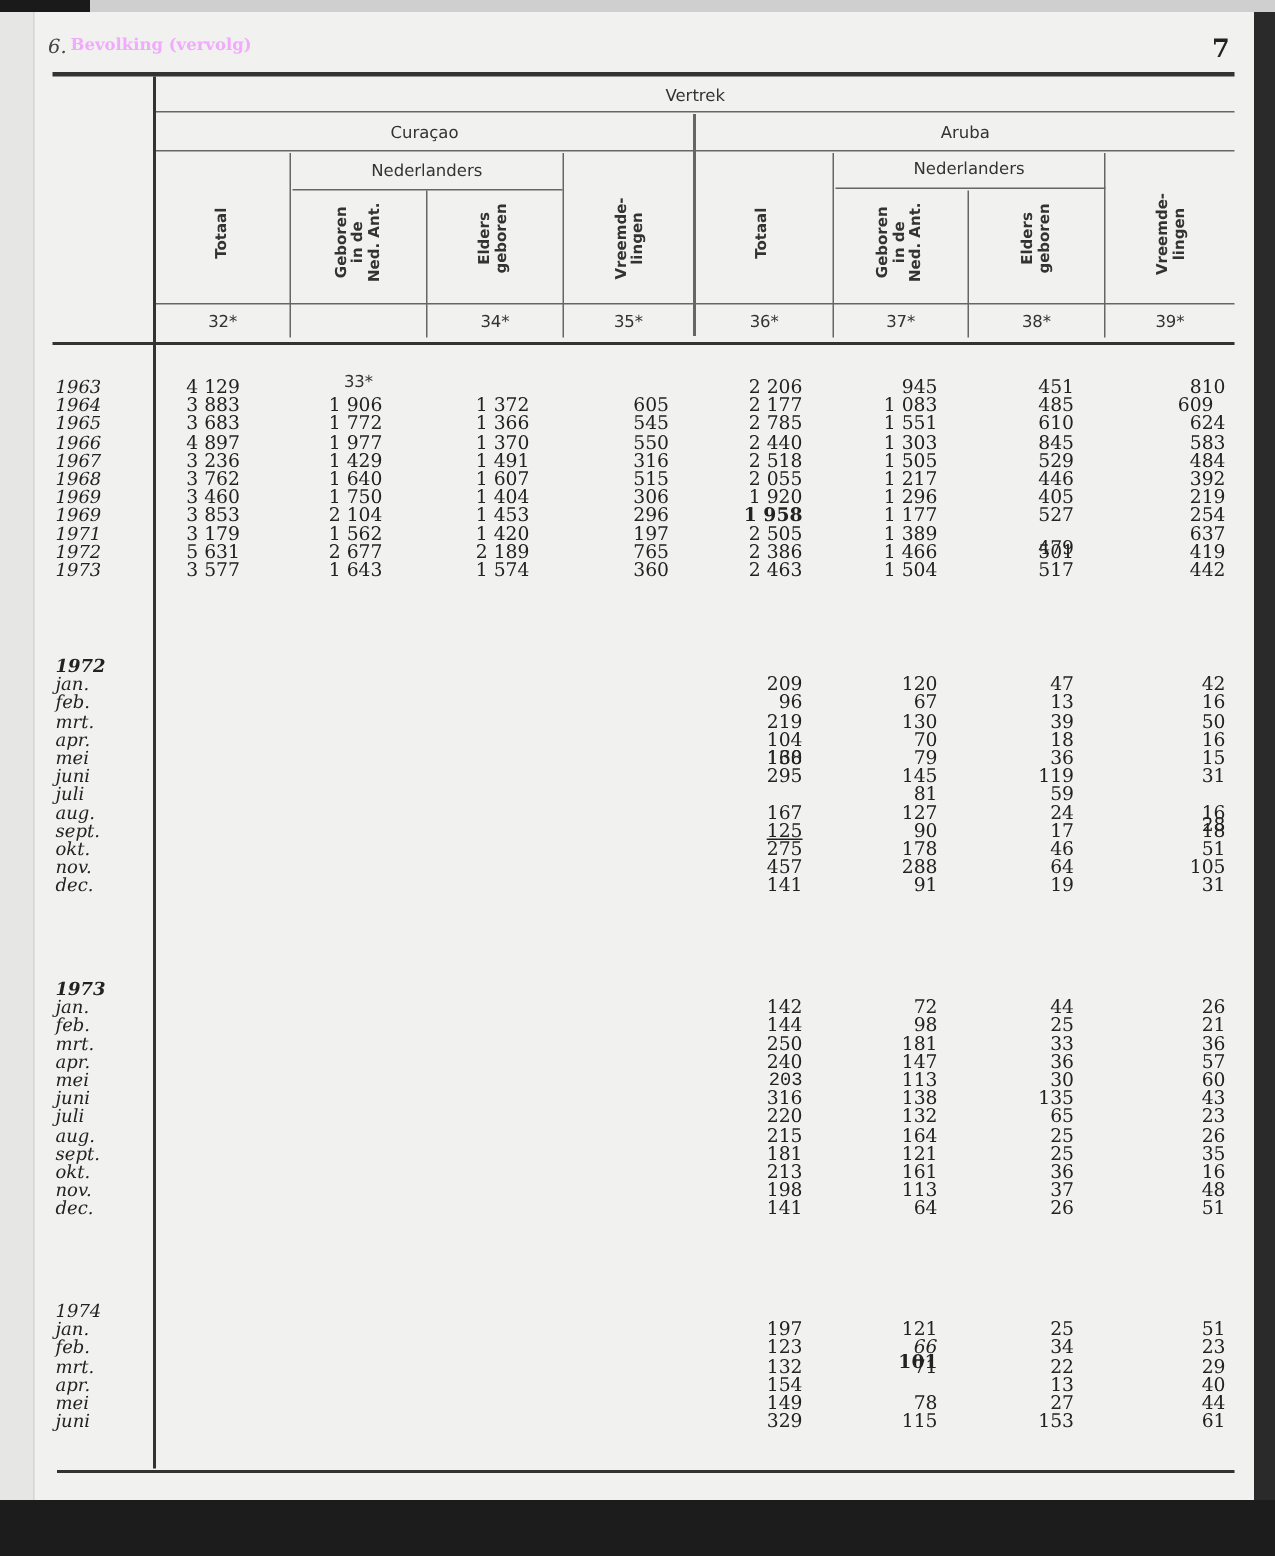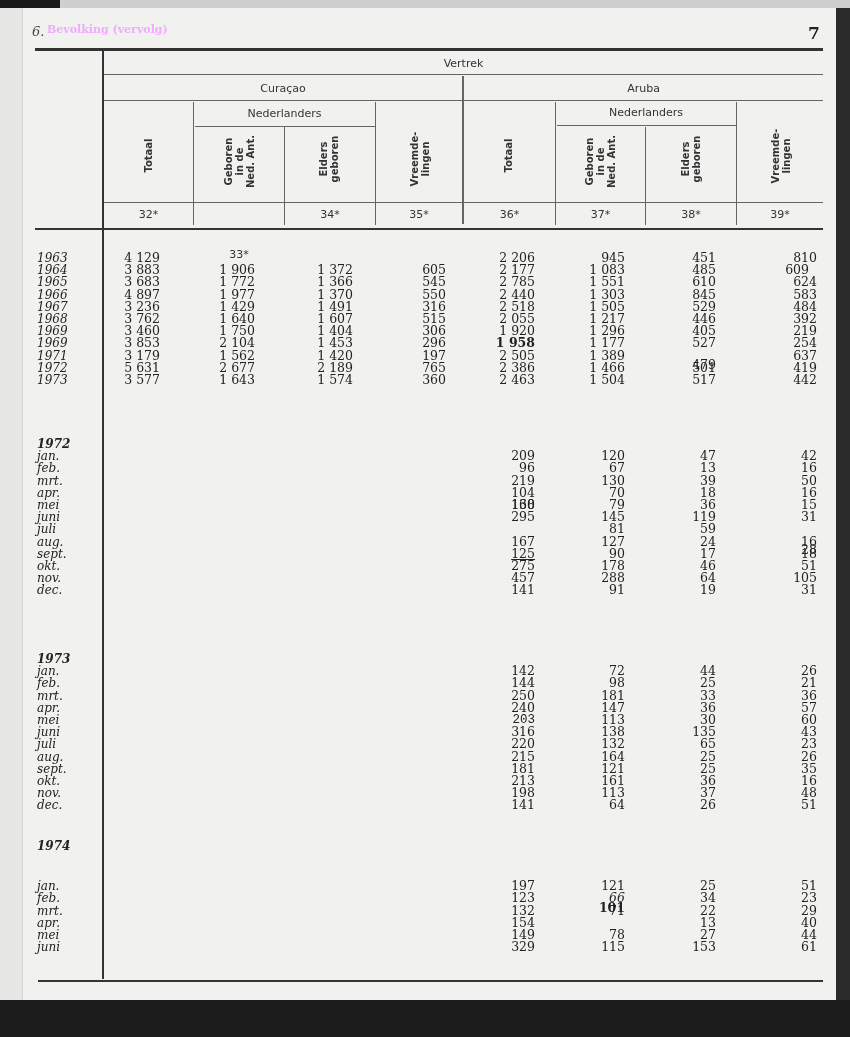--- a/index.html
+++ b/index.html
@@ -295,21 +295,21 @@
     <div class="rowlabel" style="top: 787.2px;">nov.</div>
     <div class="num" style="top: 787.2px; left: 475px; width: 60px;">198</div>
     <div class="num" style="top: 787.2px; left: 565px; width: 60px;">113</div>
     <div class="num" style="top: 787.2px; left: 656px; width: 60px;">37</div>
     <div class="num" style="top: 787.2px; left: 757px; width: 60px;">48</div>
     <div class="rowlabel" style="top: 799.4px;">dec.</div>
     <div class="num" style="top: 799.4px; left: 475px; width: 60px;">141</div>
     <div class="num" style="top: 799.4px; left: 565px; width: 60px;">64</div>
     <div class="num" style="top: 799.4px; left: 656px; width: 60px;">26</div>
     <div class="num" style="top: 799.4px; left: 757px; width: 60px;">51</div>
-    <div class="rowlabel" style="top: 840px; font-weight: bold;">1974</div>
+    <div class="rowlabel" style="top: 868px; font-weight: normal;">1974</div>
     <div class="rowlabel" style="top: 880.2px;">jan.</div>
     <div class="num" style="top: 880.2px; left: 475px; width: 60px;">197</div>
     <div class="num" style="top: 880.2px; left: 565px; width: 60px;">121</div>
     <div class="num" style="top: 880.2px; left: 656px; width: 60px;">25</div>
     <div class="num" style="top: 880.2px; left: 757px; width: 60px;">51</div>
     <div class="rowlabel" style="top: 892.4px;">feb.</div>
     <div class="num" style="top: 892.4px; left: 475px; width: 60px;">123</div>
     <div class="num" style="top: 892.4px; left: 565px; width: 60px; font-style: italic;">66</div>
     <div class="num" style="top: 892.4px; left: 656px; width: 60px;">34</div>
     <div class="num" style="top: 892.4px; left: 757px; width: 60px;">23</div>

